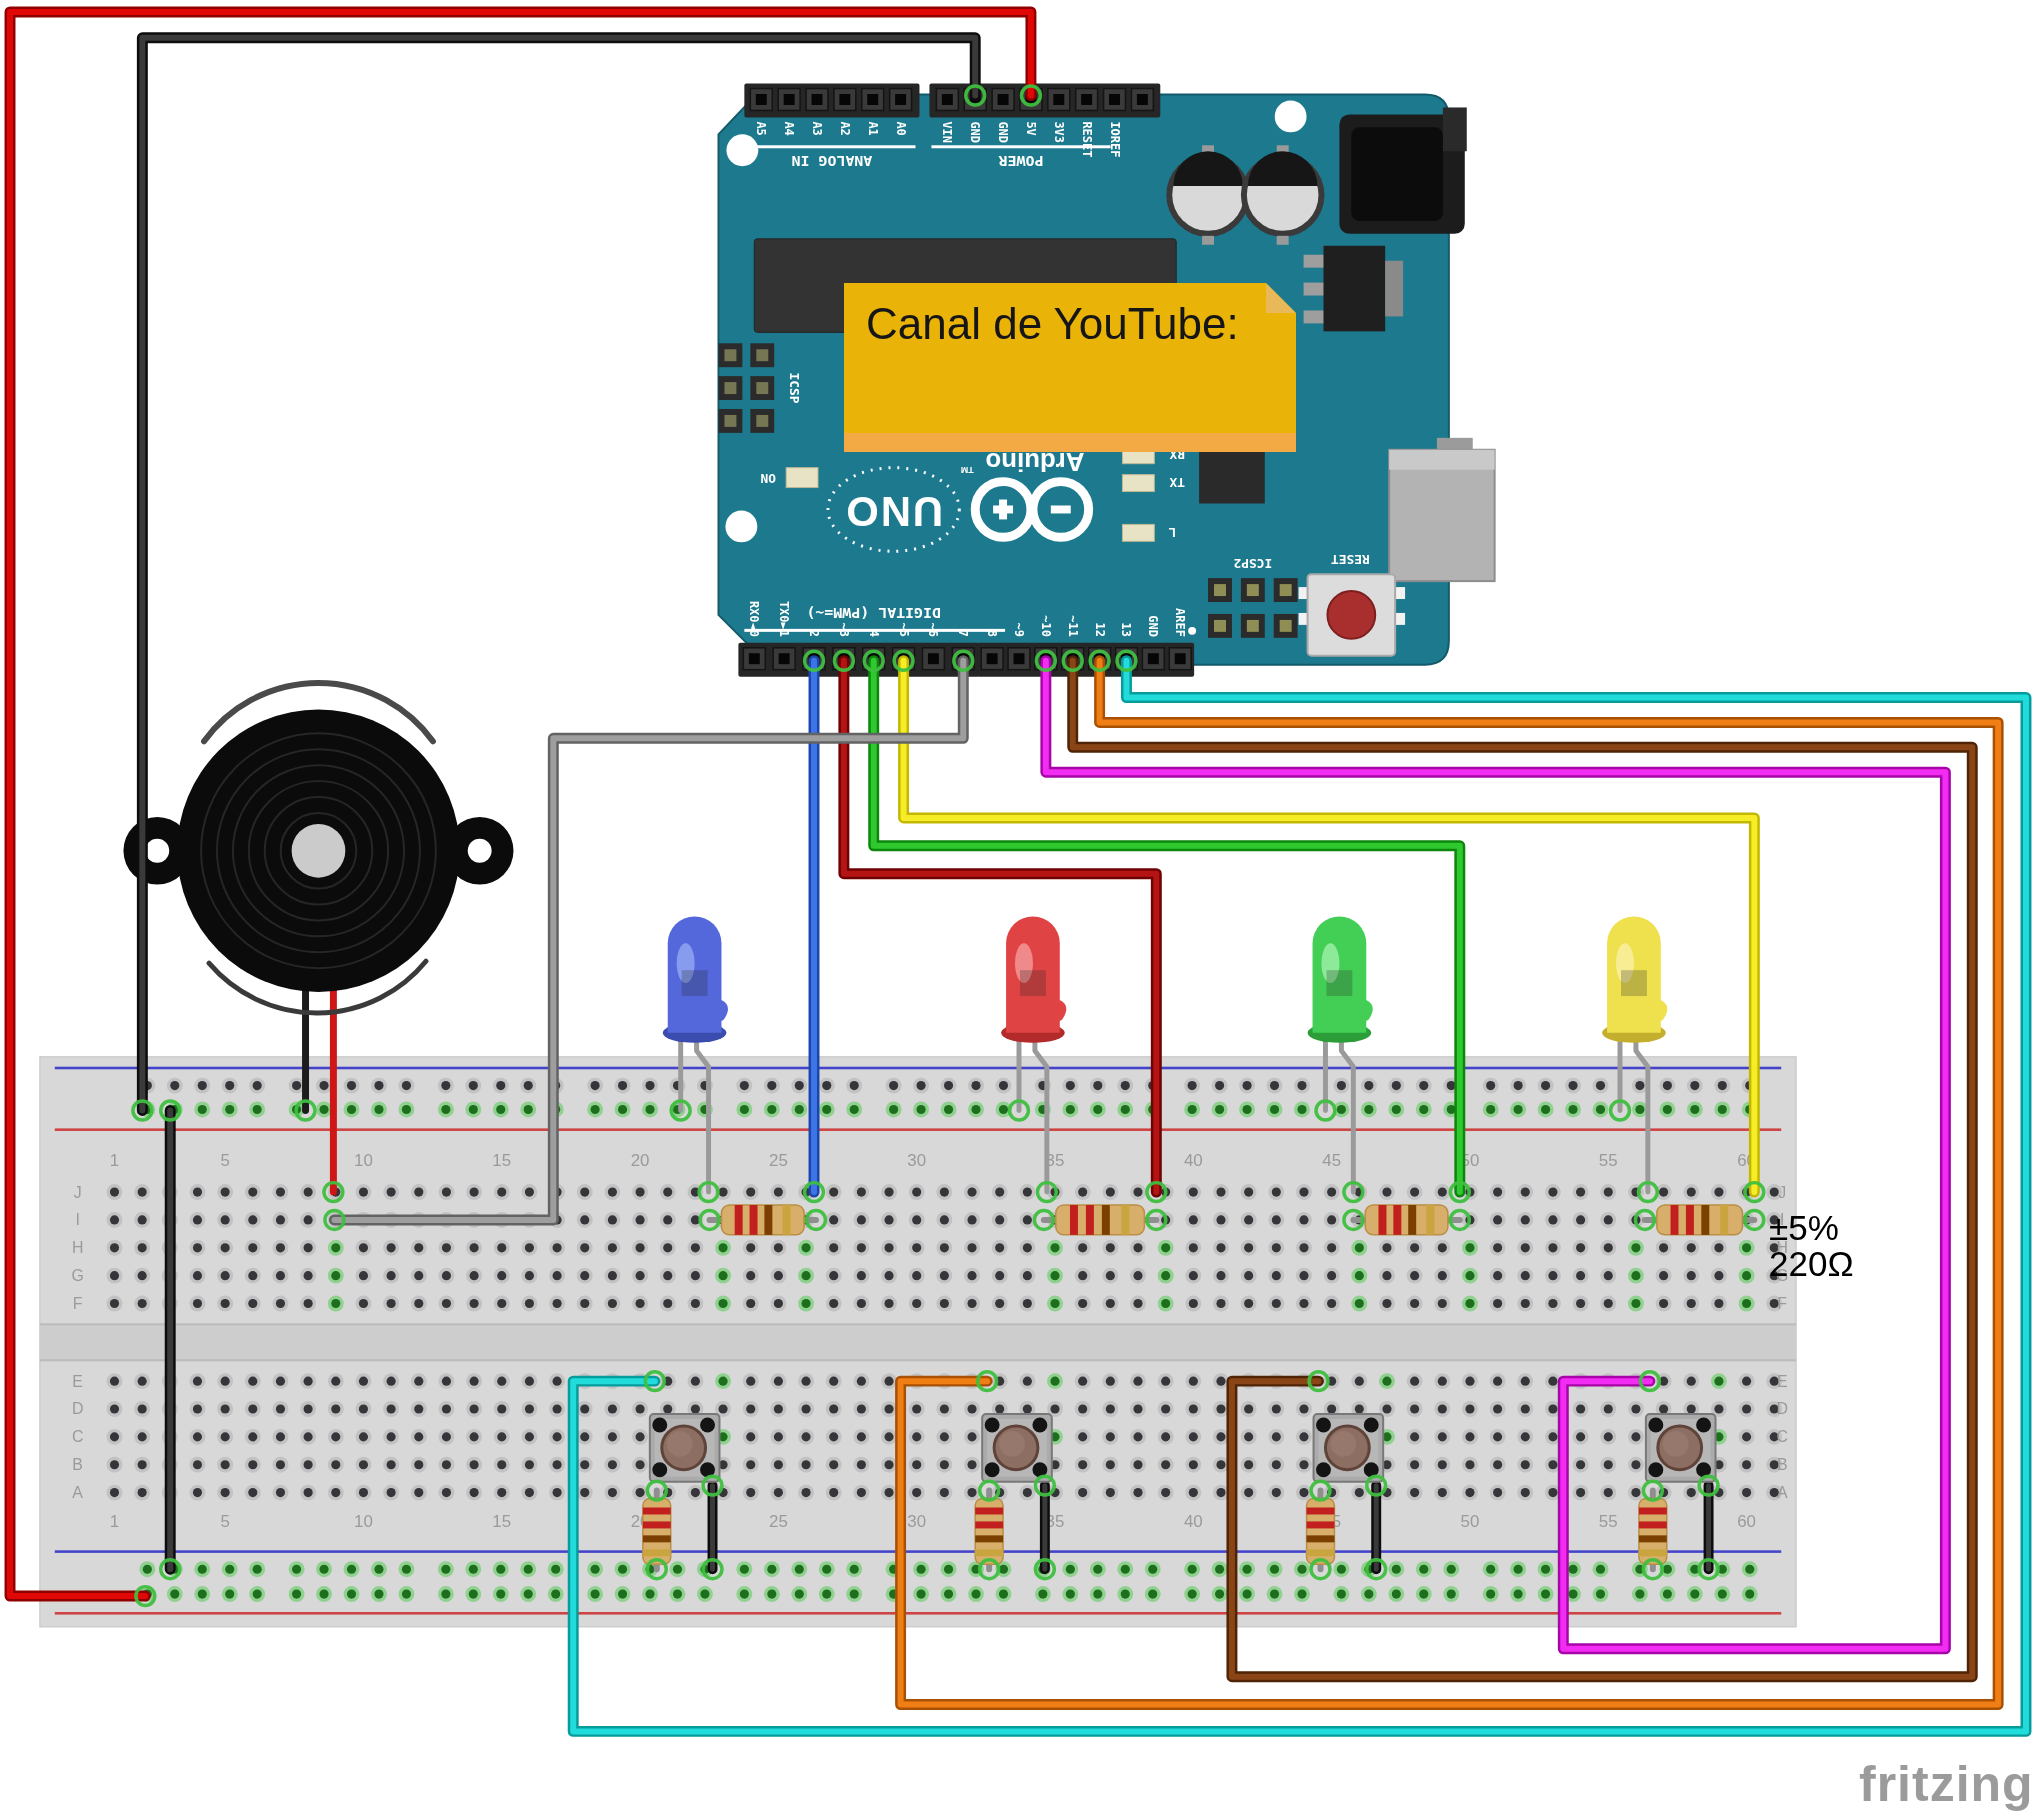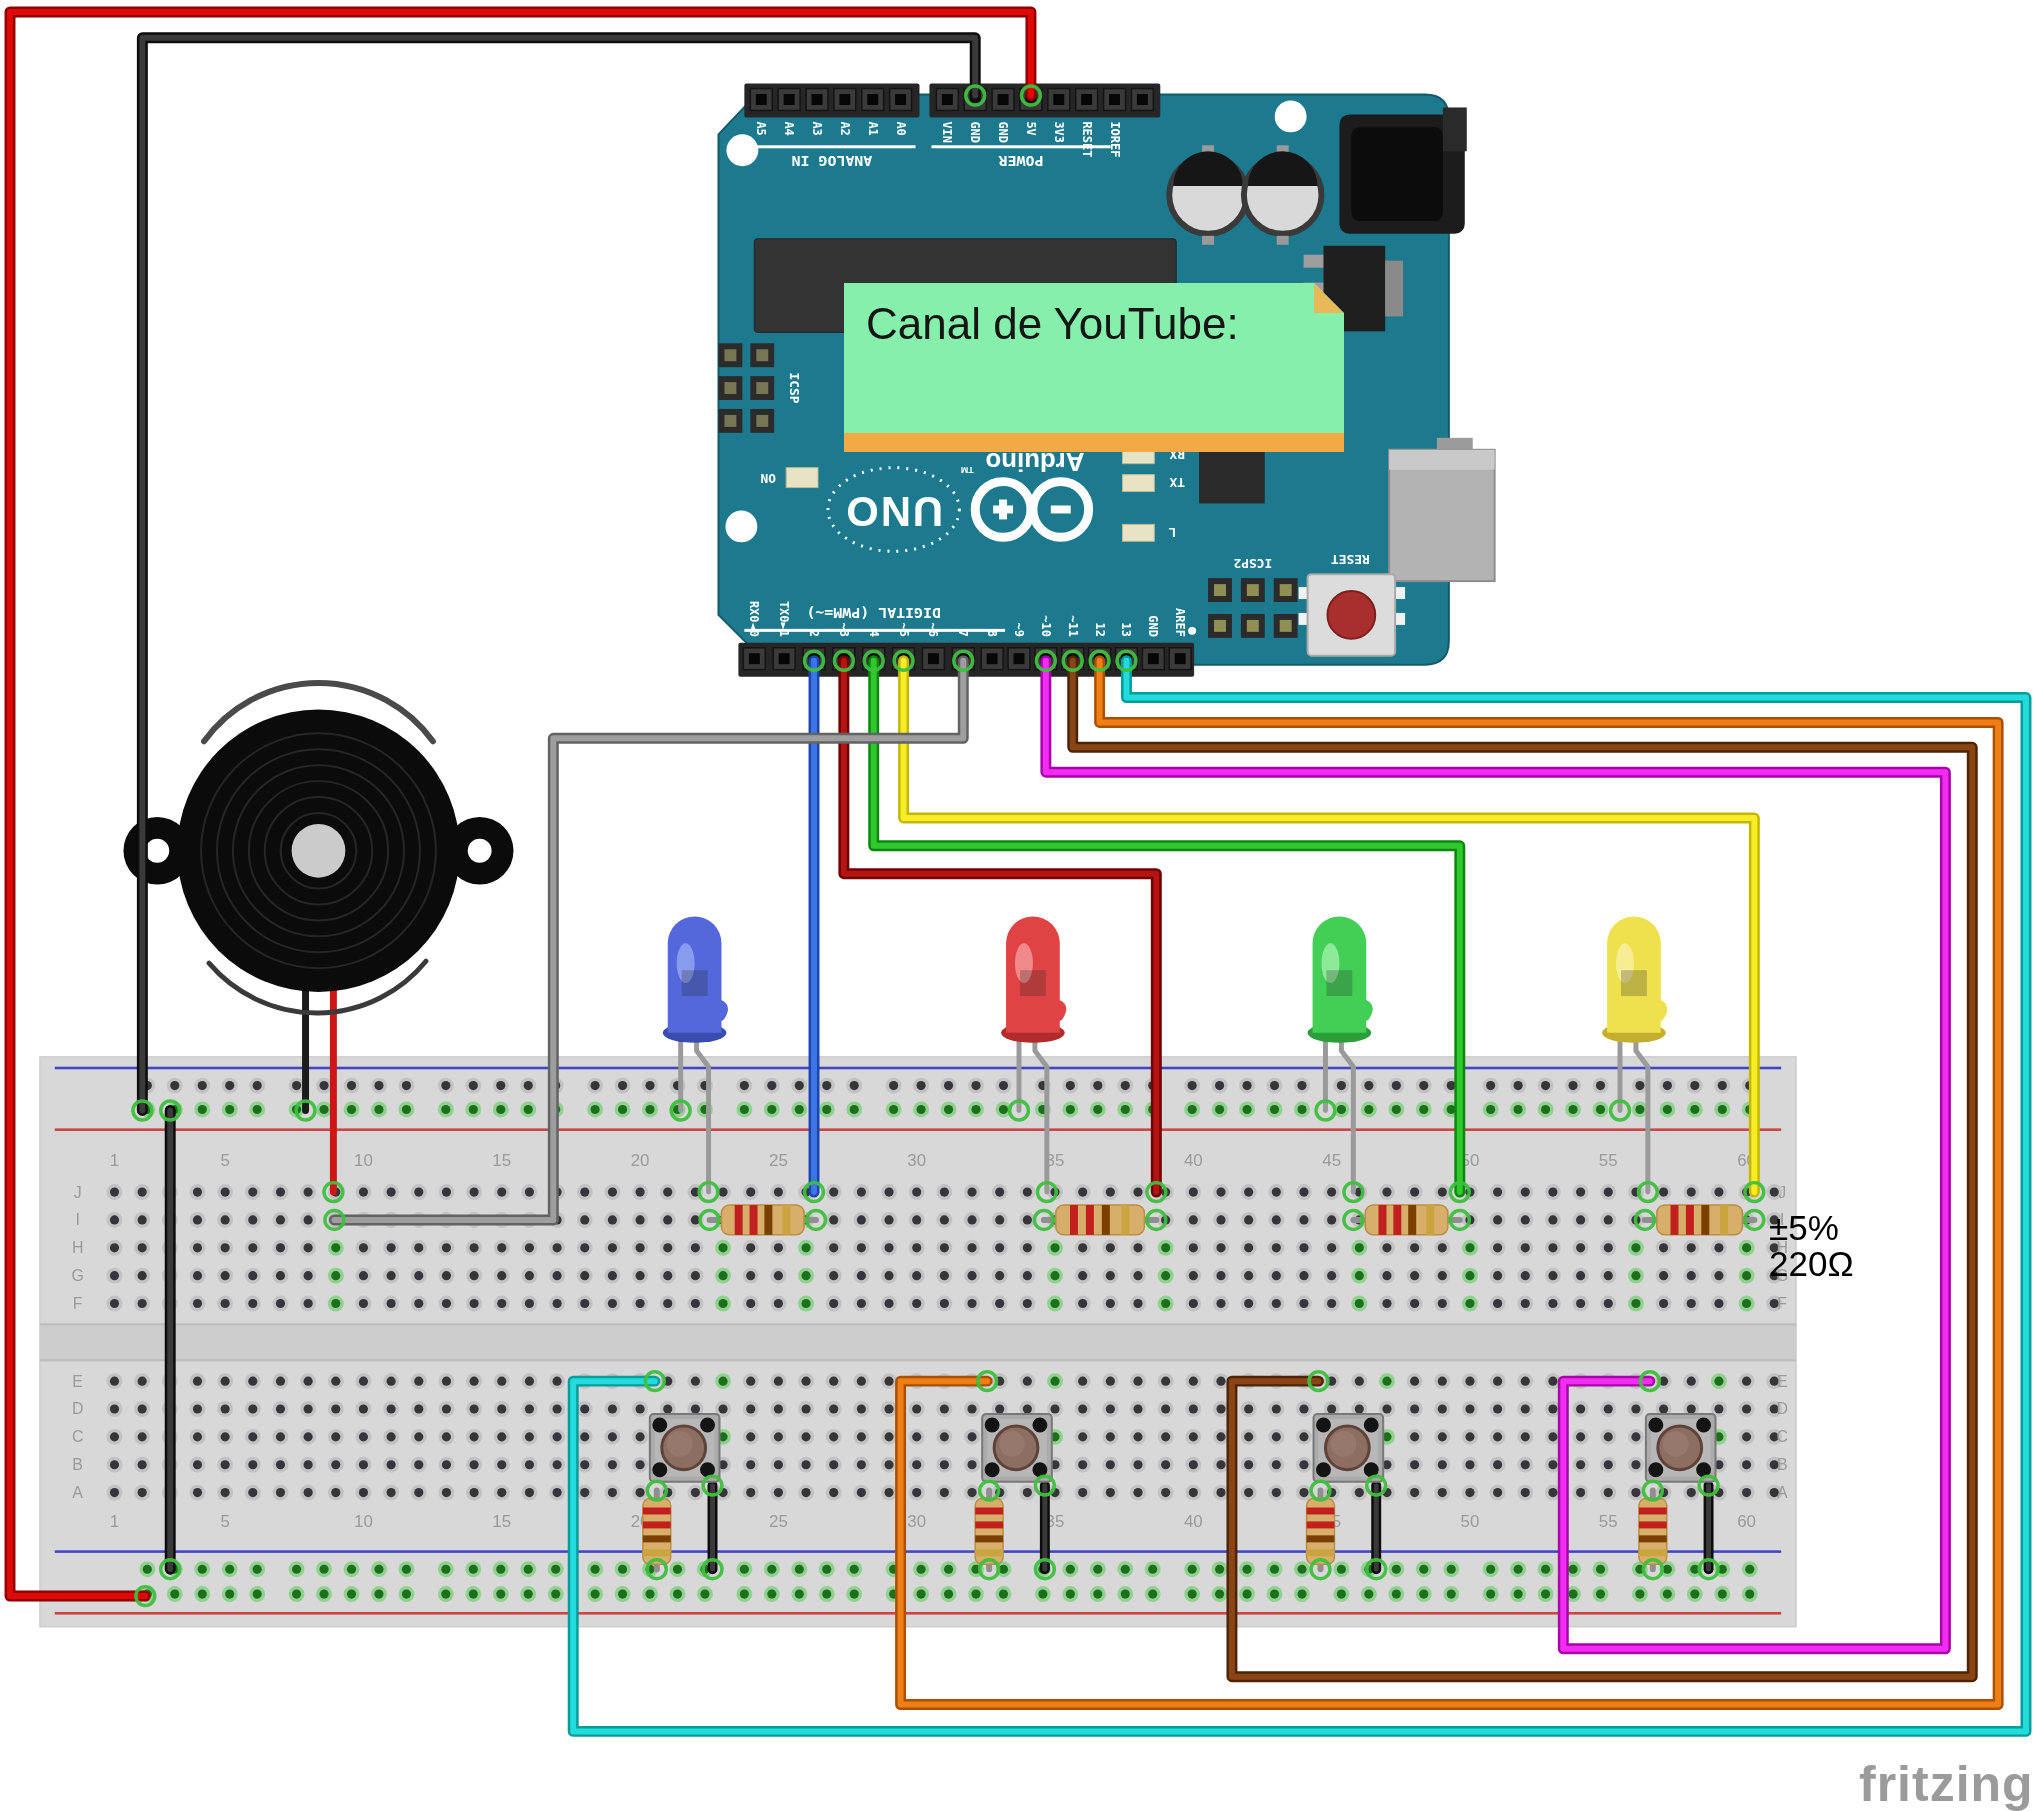--- a/index.html
+++ b/index.html
@@ -1,20 +1,20 @@
 <!DOCTYPE html>
 <html><head>
 <meta charset="utf-8">
 <style>
   html,body{margin:0;padding:0;background:#fff;}
   #canvas{position:relative;width:2036px;height:1812px;background:#ffffff;overflow:hidden;
           font-family:"Liberation Sans",sans-serif;}
   #scene{position:absolute;left:0;top:0;}
-  .note{position:absolute;left:844px;top:283px;width:500px;height:169px;
-        background:#86efac;
+  .note{position:absolute;left:844px;top:283px;width:452px;height:169px;
+        background:#eab308;
         clip-path:polygon(0 0, calc(100% - 30px) 0, 100% 30px, 100% 100%, 0 100%);
         box-shadow:0 1px 2px rgba(0,0,0,.25);}
   .note .fold{position:absolute;right:0;top:0;width:0;height:0;
         border-left:30px solid #e9b959;border-top:30px solid transparent;
         transform:translateY(0);}
   .note .bar{position:absolute;left:0;right:0;bottom:0;height:19px;background:#f3aa44;}
   .note .txt{position:absolute;left:22px;top:14px;color:#161616;font-size:44px;line-height:1.22;
         letter-spacing:0px;}
   .tolerance{position:absolute;left:1769px;top:1210px;color:#000;font-size:35px;line-height:1.04;}
   .watermark{position:absolute;left:1859px;top:1755px;color:#9b9b9b;font-size:50px;font-weight:bold;

